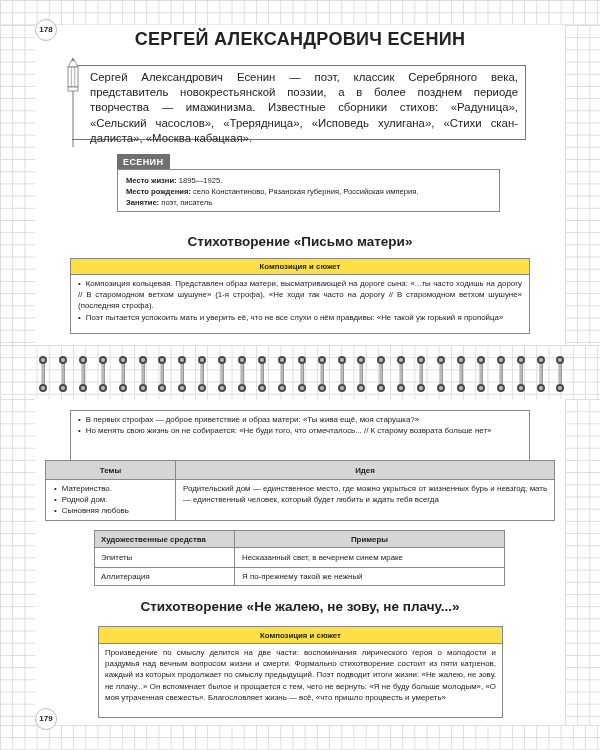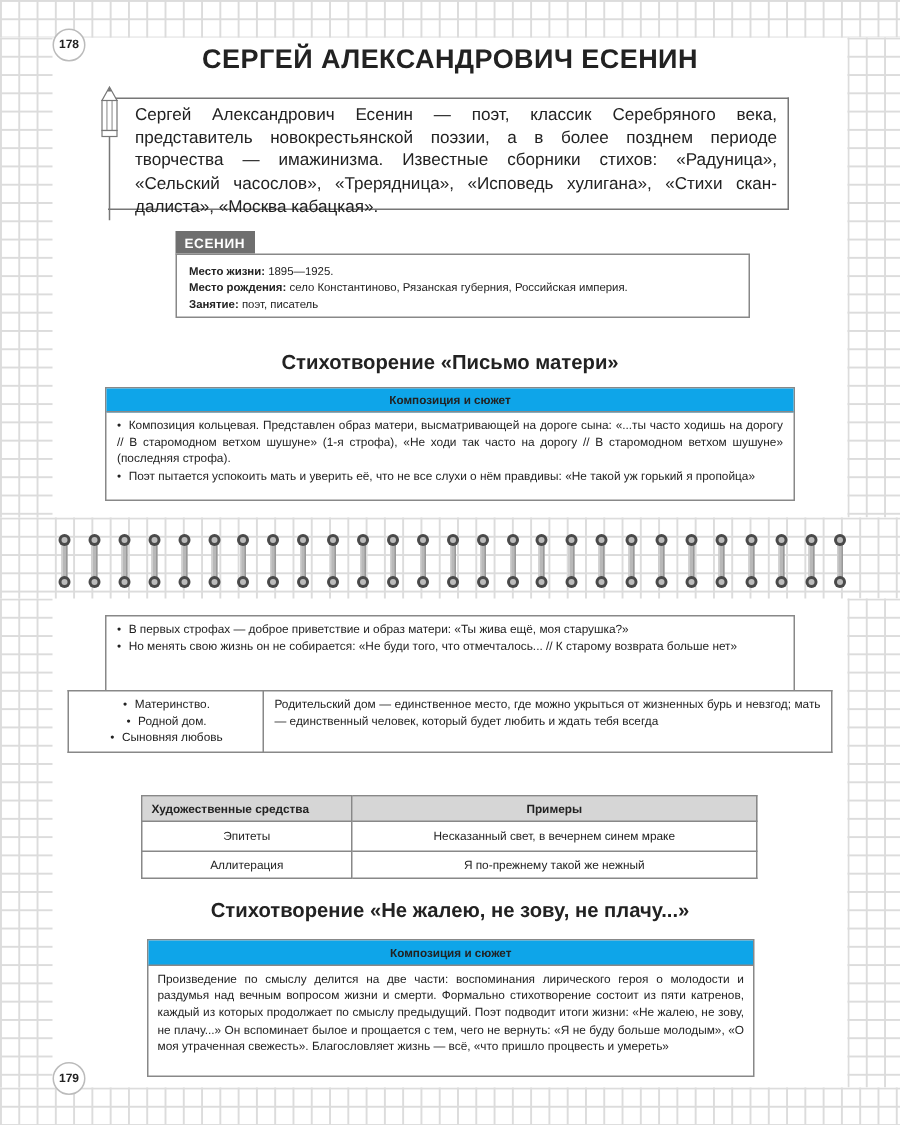--- a/index.html
+++ b/index.html
@@ -57,40 +57,40 @@
 
   .section-title {
     position: absolute; left: 0; width: 600px; text-align: center;
     font-size: 13.5px; color: #222;
   }
 
   .comp-box {
     position: absolute; border: 1px solid #888; background: #fff;
   }
   .comp-head {
-    background: #0ea5e9; border-bottom: 1px solid #888;
+    background: #fde047; border-bottom: 1px solid #888;
     font-weight: bold; font-size: 7.8px; text-align: center; color: #222;
   }
   .comp-body {
     font-size: 7.9px; line-height: 11.2px; text-align: justify; color: #222;
     padding: 3px 7px;
   }
 
   .rings { position: absolute; left: 0; top: 354px; width: 600px; height: 40px; }
   .ring { position: absolute; top: 0; width: 8px; height: 40px; }
   .ring .bar { position: absolute; left: 2px; top: 7px; width: 4px; height: 26px; background: #b8b8b8; border-left: 1px solid #cfcfcf; border-right: 1px solid #999; }
   .ring .dot { position: absolute; left: 0; width: 8px; height: 8px; border-radius: 50%; background: #4a4a4a; }
   .ring .dot::after { content: ""; position: absolute; left: 2px; top: 2px; width: 4px; height: 4px; border-radius: 50%; background: #bbb; }
   .ring .dot.top { top: 2px; }
   .ring .dot.bot { top: 30px; }
 
   table.tbl { position: absolute; border-collapse: collapse; background: #fff; }
   table.tbl th, table.tbl td { border: 1px solid #888; font-size: 7.9px; color: #222; vertical-align: top; }
   table.tbl th { background: #d6d6d6; font-weight: bold; text-align: center; vertical-align: middle; }
-  table.tbl td { line-height: 11.2px; padding: 3px 7px; text-align: center; }
+  table.tbl td { line-height: 11.2px; padding: 3px 7px; }
   .bullets div::before { content: "•"; margin-right: 5px; }
 </style>
 </head>
 <body>
 
 <div class="grid grid-top"></div>
 <div class="grid grid-left-top"></div>
 <div class="grid grid-right-top"></div>
 <div class="grid grid-ring"></div>
 <div class="grid grid-left-bot"></div>
@@ -274,20 +274,24 @@
     <div>Но менять свою жизнь он не собирается: «Не буди того, что отмечталось... // К старому возврата больше нет»</div>
   </div>
 </div>
 
 <table class="tbl" style="left:45px; top:460px; width:510px;">
   <colgroup>
       <col style="width:130px">
       <col>
     </colgroup>
   <tbody>
+      <tr style="height:19px;">
+    <th>Темы</th>
+    <th>Идея</th>
+  </tr>
   <tr>
     <td class="bullets" style="padding-left:8px;">
       <div>Материнство.</div>
       <div>Родной дом.</div>
       <div>Сыновняя любовь</div>
     </td>
     <td style="text-align:justify;">Родительский дом — единственное место, где можно укрыться от жизненных бурь и невзгод; мать — единственный человек, который будет любить и ждать тебя всегда</td>
   </tr>
 </tbody>
   </table>

